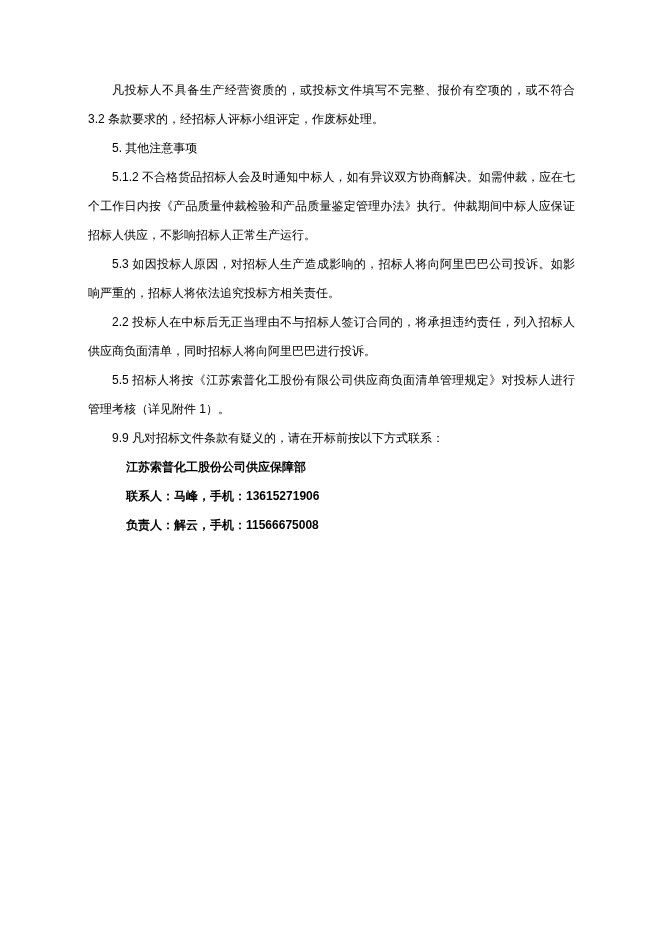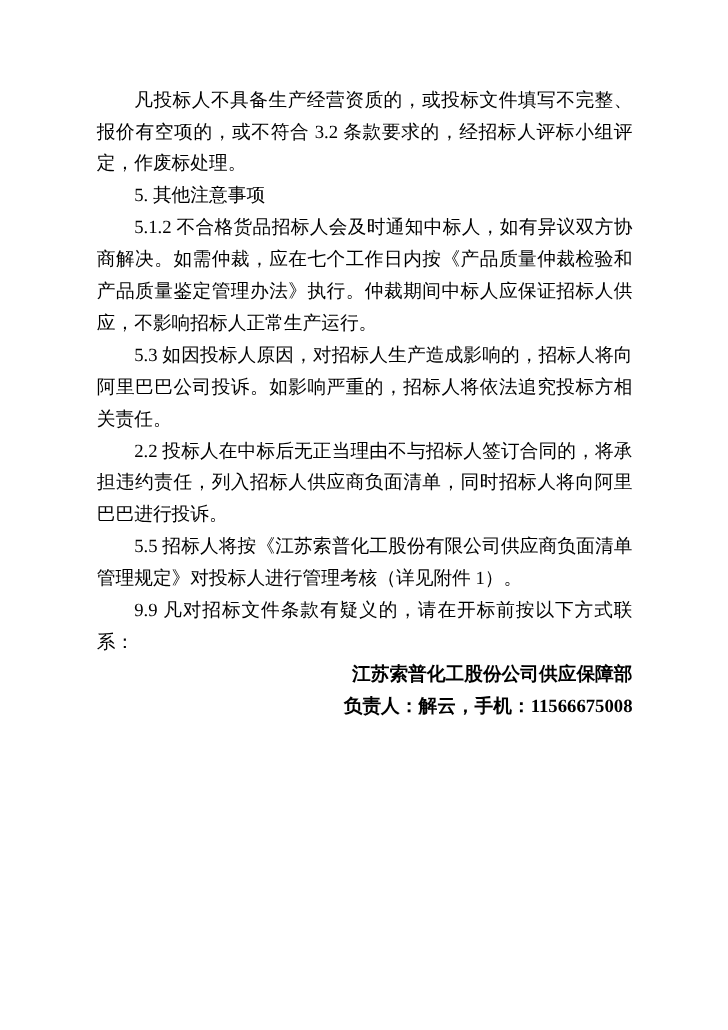--- a/index.html
+++ b/index.html
@@ -20,46 +20,47 @@
     width: 662px;
     height: 936px;
     background: #ffffff;
   }
   .content {
     position: absolute;
     top: 76px;
     left: 88px;
     width: 487px;
     color: #000000;
-    font-family: Liberation Serif, serif;
-    font-size: 17px;
+    font-family: Liberation Sans, sans-serif;
+    font-size: 12px;
     line-height: 29px;
   }
   .content p {
     margin: 0;
   }
   p.body-para {
     text-indent: 2em;
     text-align: justify;
     text-justify: inter-ideograph;
   }
   p.contact-para {
     font-weight: bold;
     padding-left: 38px;
-    text-align: right;
+    text-align: left;
   }
 </style>
 </head>
 <body>
 
 <div class="page">
   <div class="content">
     <p class="body-para">凡投标人不具备生产经营资质的，或投标文件填写不完整、报价有空项的，或不符合 3.2 条款要求的，经招标人评标小组评定，作废标处理。</p>
     <p class="body-para">5. 其他注意事项</p>
     <p class="body-para">5.1.2  不合格货品招标人会及时通知中标人，如有异议双方协商解决。如需仲裁，应在七个工作日内按《产品质量仲裁检验和产品质量鉴定管理办法》执行。仲裁期间中标人应保证招标人供应，不影响招标人正常生产运行。</p>
     <p class="body-para">5.3 如因投标人原因，对招标人生产造成影响的，招标人将向阿里巴巴公司投诉。如影响严重的，招标人将依法追究投标方相关责任。</p>
     <p class="body-para">2.2 投标人在中标后无正当理由不与招标人签订合同的，将承担违约责任，列入招标人供应商负面清单，同时招标人将向阿里巴巴进行投诉。</p>
     <p class="body-para">5.5 招标人将按《江苏索普化工股份有限公司供应商负面清单管理规定》对投标人进行管理考核（详见附件 1）。</p>
     <p class="body-para">9.9 凡对招标文件条款有疑义的，请在开标前按以下方式联系：</p>
     <p class="contact-para">江苏索普化工股份公司供应保障部</p>
+    <p class="contact-para">联系人：马峰，手机：13615271906</p>
     <p class="contact-para">负责人：解云，手机：11566675008</p>
   </div>
 </div>
 
 </body></html>

